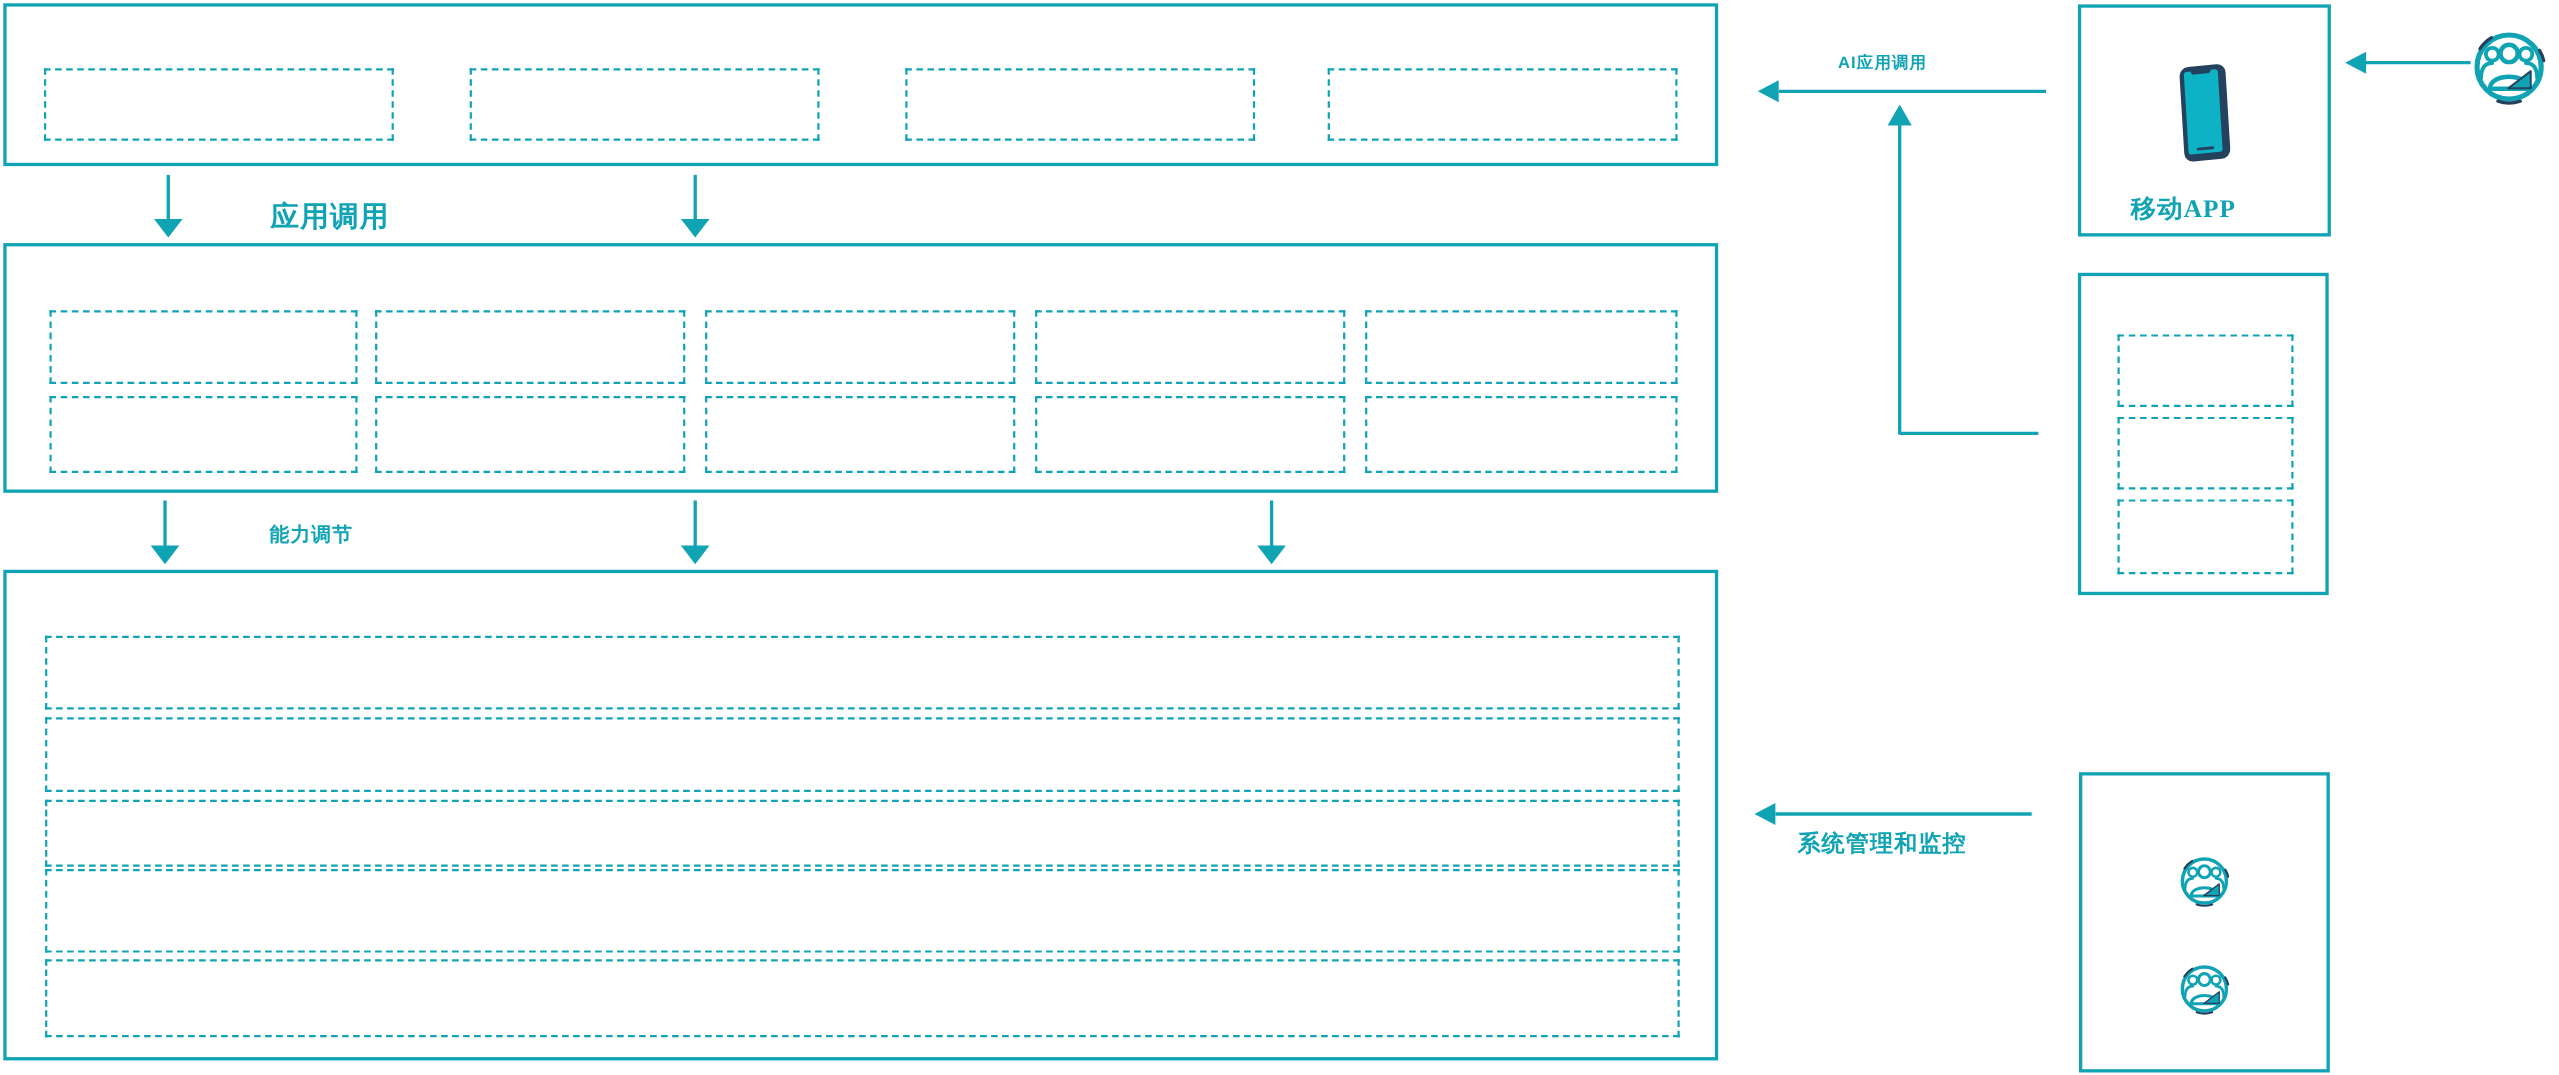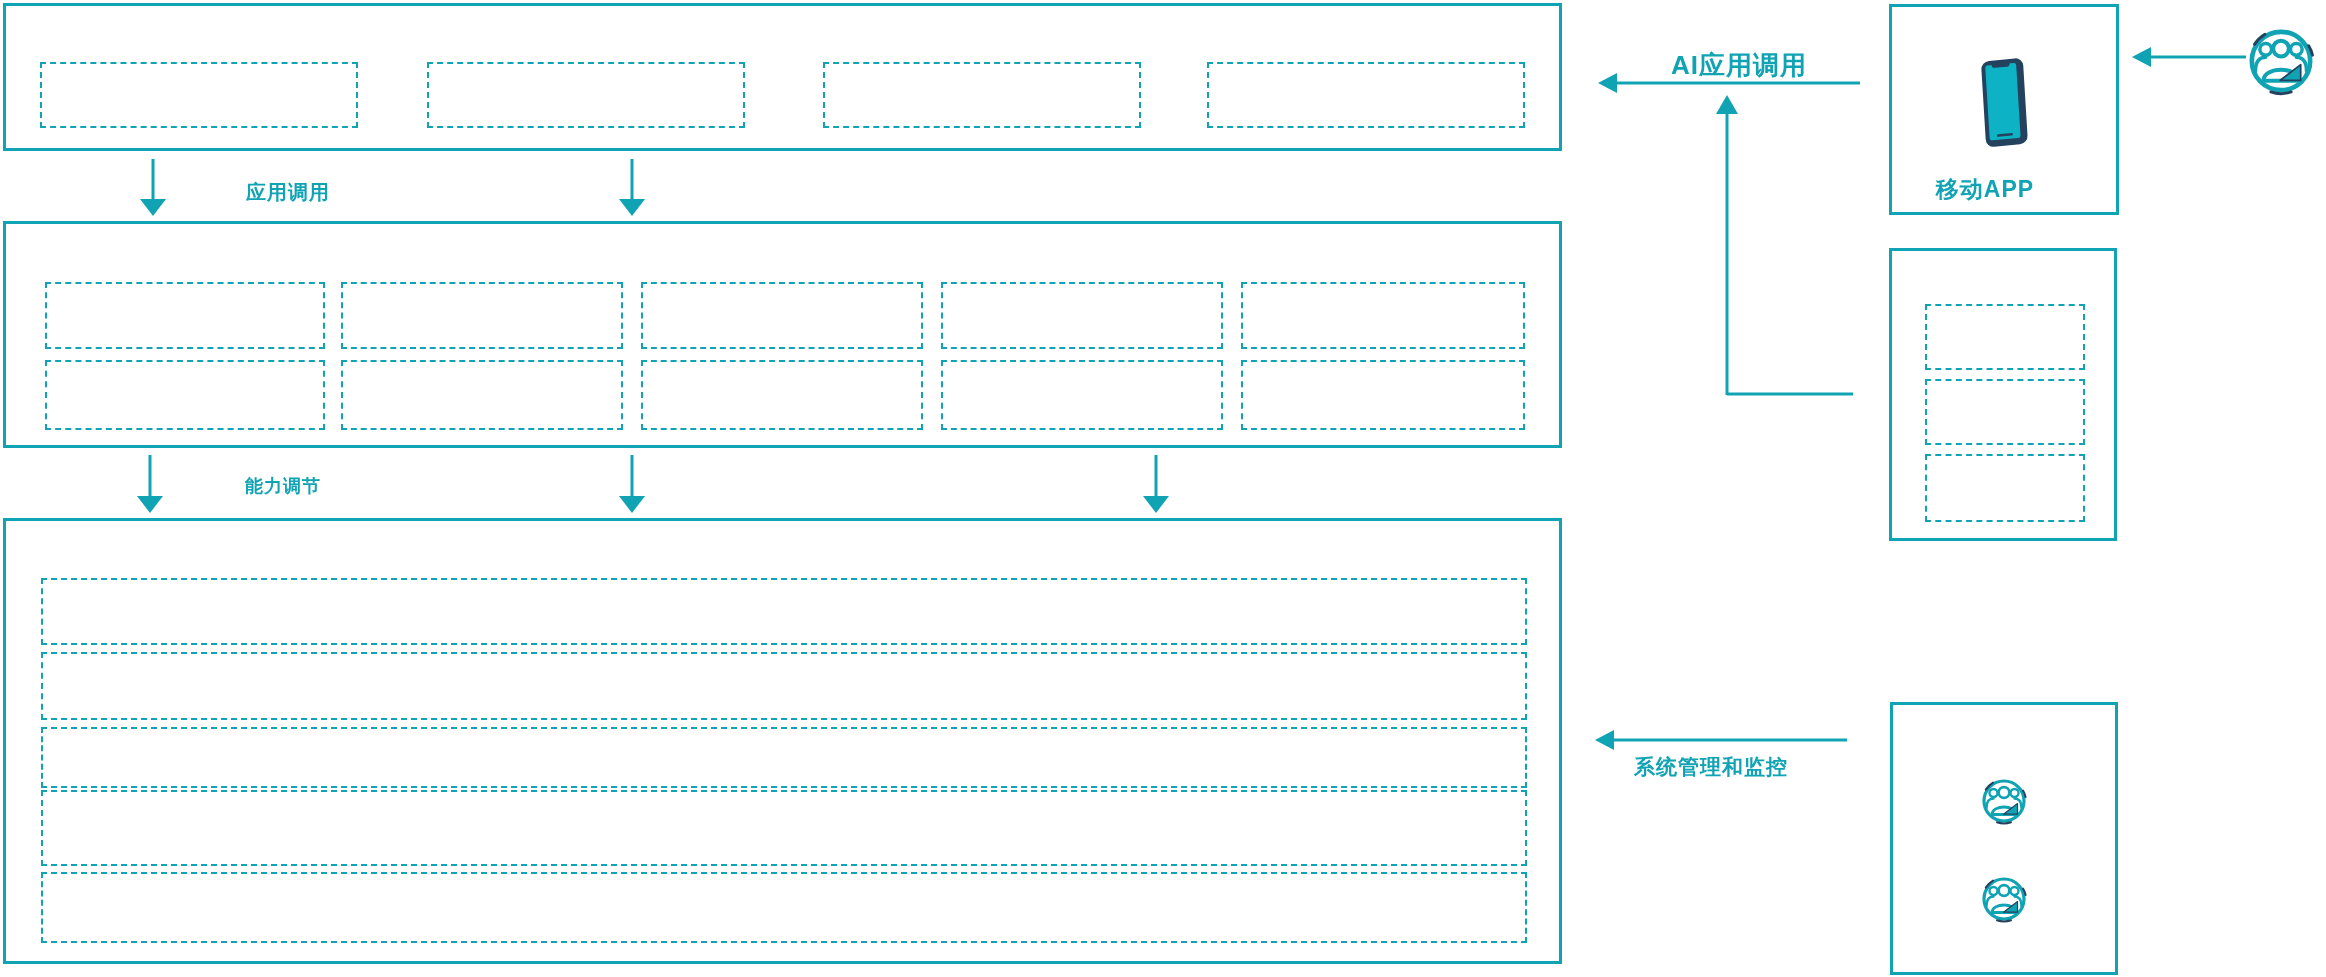--- a/index.html
+++ b/index.html
@@ -95,25 +95,25 @@
     <line x1="1727" y1="395" x2="1727" y2="113"></line>
     <polygon points="1727,95 1716,114 1738,114"></polygon>
 
     <line x1="2246" y1="57" x2="2150" y2="57"></line>
     <polygon points="2132,57 2151,47 2151,67"></polygon>
 
     <line x1="1847" y1="740" x2="1614" y2="740"></line>
     <polygon points="1595,740 1614,730 1614,750"></polygon>
   </svg>
 
-  <div class="lbl" style="left:246px;top:179px;font-size:20px;">应用调用</div>
+  <div class="lbl" style="left:246px;top:179px;font-size:26px;">应用调用</div>
   <div class="lbl" style="left:245px;top:474px;font-size:18px;">能力调节</div>
-  <div class="lbl" style="left:1671px;top:48px;font-size:26px;">AI应用调用</div>
+  <div class="lbl" style="left:1671px;top:48px;font-size:15px;">AI应用调用</div>
   <div class="lbl" style="left:1634px;top:753px;font-size:21px;font-family:Liberation Serif, serif;">系统管理和监控</div>
-  <div class="lbl" style="left:1889px;top:174px;width:192px;text-align:center;font-size:23px;">移动APP</div>
+  <div class="lbl" style="left:1889px;top:174px;width:192px;text-align:center;font-size:23px;font-family:Liberation Serif, serif;">移动APP</div>
 
   <div class="phone-wrap">
     <svg width="46" height="90" viewBox="0 0 46 90">
       <rect x="1.5" y="1.5" width="42" height="86" rx="8" fill="var(--navy)"></rect>
       <rect x="5.5" y="6" width="31" height="75" rx="2.5" fill="var(--screen)"></rect>
       <rect x="12" y="2.5" width="18" height="6.5" rx="3" fill="var(--navy)"></rect>
       <rect x="13" y="75.5" width="16" height="2.6" rx="1.3" fill="var(--navy)"></rect>
     </svg>
   </div>
 

